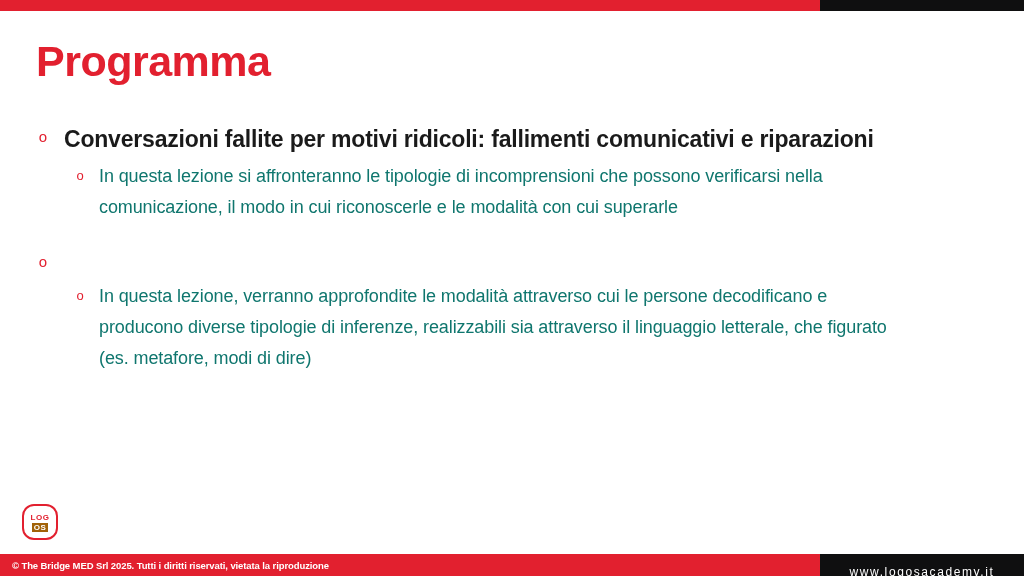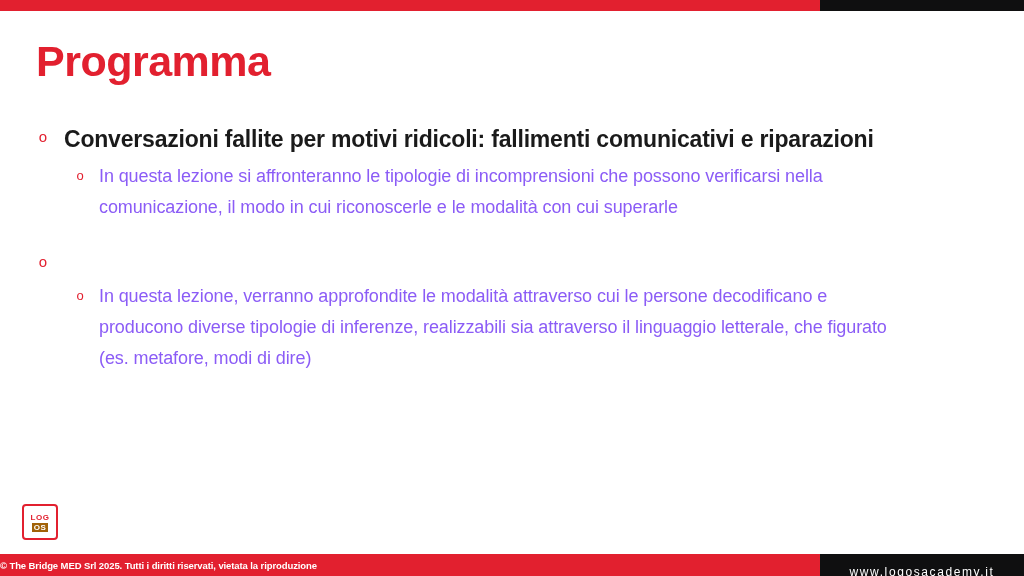--- a/index.html
+++ b/index.html
@@ -89,39 +89,39 @@
   .lvl2 .marker {
     color: #e2202f;
     font-size: 13px;
     line-height: 30px;
     width: 12px;
     flex: 0 0 12px;
     text-align: center;
   }
   .lvl2 .text {
     font-size: 18px;
-    color: #8b5cf6;
+    color: #0f766e;
     line-height: 1.72;
     letter-spacing: -0.1px;
     max-width: 810px;
   }
 
   
   .logo {
     position: absolute;
     left: 22px;
     bottom: 36px;
     width: 36px;
     height: 36px;
   }
   .logo-box {
     width: 36px;
     height: 36px;
     border: 2px solid #e2202f;
-    border-radius: 4px;
+    border-radius: 12px;
     display: flex;
     flex-direction: column;
     align-items: center;
     justify-content: center;
     gap: 1px;
   }
   .logo-line {
     font-size: 8px;
     font-weight: bold;
     color: #e2202f;
@@ -141,20 +141,21 @@
     width: 1024px;
     height: 22px;
     display: flex;
   }
   .footer-red {
     width: 820px;
     height: 100%;
     background: #e2202f;
     display: flex;
     align-items: center;
+    padding-left: 12px;
   }
   .footer-red span {
     color: #ffffff;
     font-size: 9.5px;
     font-weight: bold;
     letter-spacing: -0.1px;
   }
   .footer-black {
     flex: 1;
     height: 100%;

